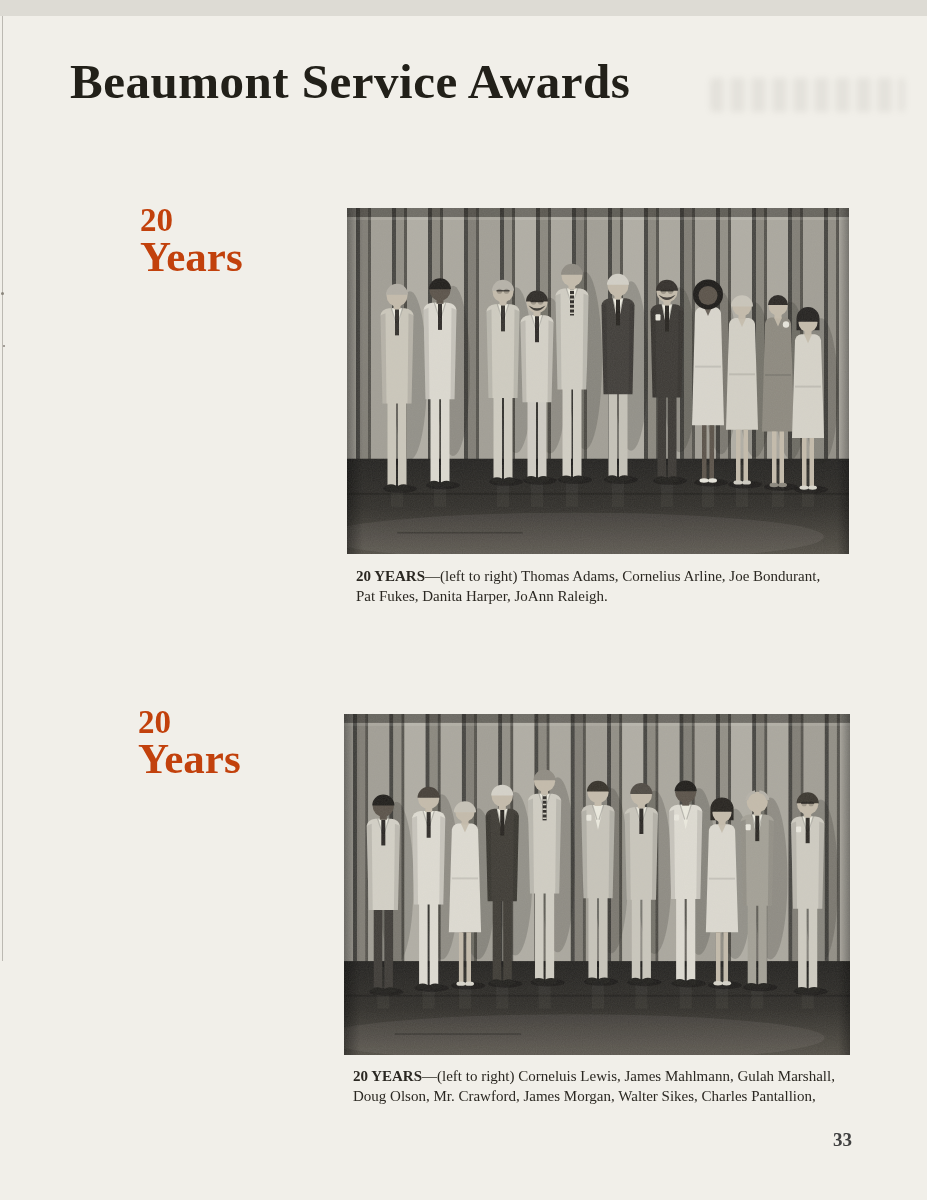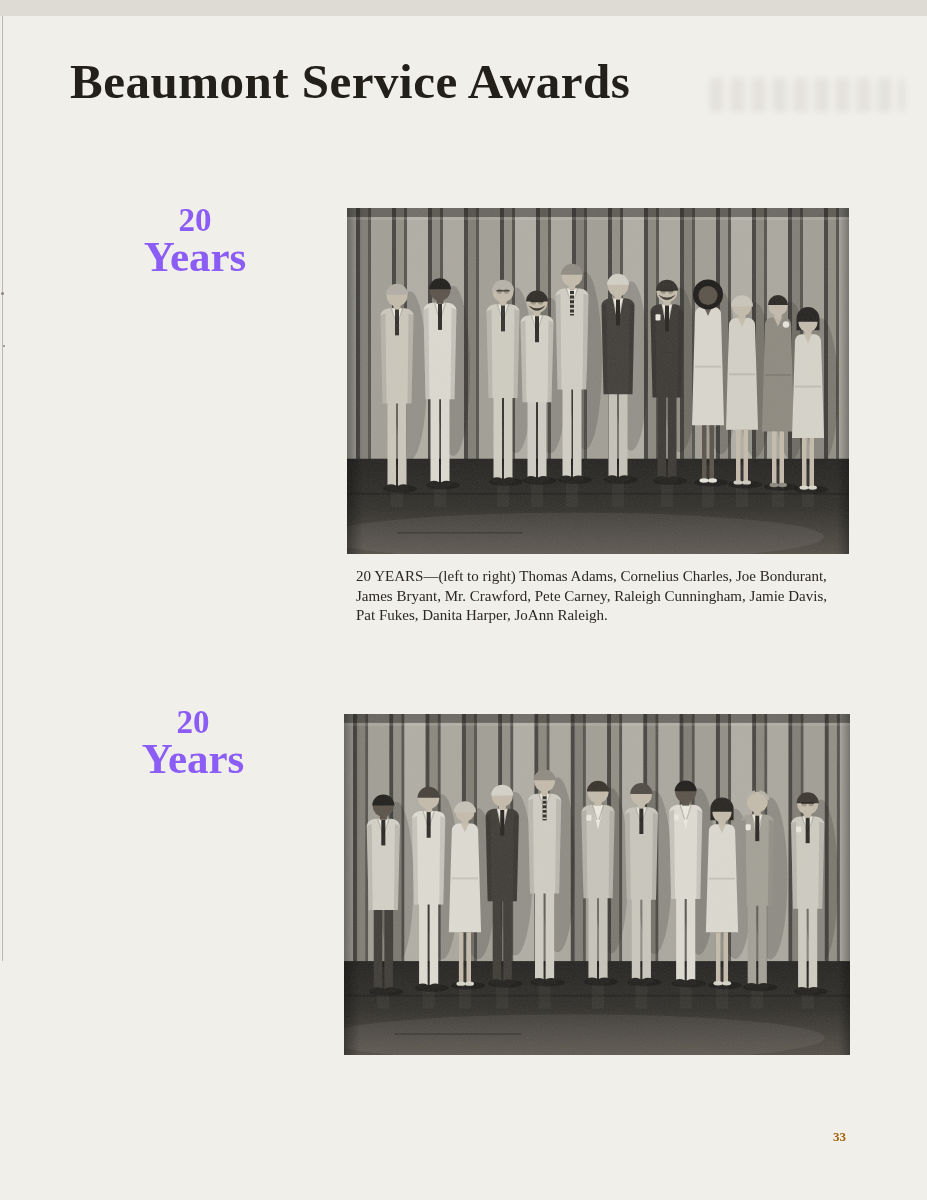--- a/index.html
+++ b/index.html
@@ -14,35 +14,35 @@
   .scan-dot.d2{left:3px;top:329px;width:2px;height:2px;}
   .title{
     position:absolute;left:70px;top:38px;margin:0;
     font-size:49px;font-weight:bold;letter-spacing:0.5px;line-height:56px;color:#222019;
   }
   .bleed{
     position:absolute;left:710px;top:62px;width:195px;height:34px;
     background:repeating-linear-gradient(90deg, rgba(130,126,118,0.22) 0 13px, rgba(130,126,118,0.02) 13px 21px);
     filter:blur(3px);opacity:0.55;border-radius:4px;
   }
-  .years-label{position:absolute;width:110px;text-align:center;font-weight:bold;color:#8b5cf6;}
+  .years-label{position:absolute;width:110px;text-align:left;font-weight:bold;color:#c2410c;}
   .years-label .num{font-size:33px;line-height:36px;}
   .years-label .word{font-size:43px;line-height:38px;}
   .yl1{left:140px;top:186px;}
   .yl2{left:138px;top:688px;}
   figure.photo{position:absolute;margin:0;padding:0;background:#8f8c84;}
   .ph1{left:347px;top:192px;width:502px;height:346px;}
   .ph2{left:344px;top:698px;width:506px;height:341px;}
   figure.photo svg{display:block;width:100%;height:100%;}
   .caption{position:absolute;margin:0;font-size:15px;line-height:19.5px;color:#2b2822;}
   .cap1{left:356px;top:551px;}
   .cap2{left:353px;top:1051px;}
   .cap-line{display:block;white-space:nowrap;}
-  .cap-line strong{font-weight:normal;}
-  .page-number{position:absolute;left:833px;top:1113px;font-size:13px;font-weight:bold;color:#a16207;}
+  .cap-line strong{font-weight:bold;}
+  .page-number{position:absolute;left:833px;top:1113px;font-size:19px;font-weight:bold;color:#404040;}
 </style>
 </head>
 <body>
 
 <div class="page">
   <div class="scan-edge"></div>
   <div class="scan-dot d1"></div>
   <div class="scan-dot d2"></div>
 
   <h1 class="title">Beaumont Service Awards</h1>
@@ -332,22 +332,21 @@
         <rect x="457.5" y="120.79984444691354" width="7" height="6" fill="#c4bbab"></rect>
         <path d="M 449.5 121.79984444691354 L 449.5 110.29984444691354 A 11.5 11.5 0 0 1 472.5 110.29984444691354 L 472.5 121.79984444691354 Z" fill="#242220"></path>
         <circle cx="461" cy="114.29984444691354" r="9.5" fill="#c4bbab"></circle>
         <path d="M 451 113.29984444691354 A 10 10 0 0 1 471 113.29984444691354 Z" fill="#242220"></path>
         <rect x="0" y="0" width="16" height="345" fill="url(#ls0)"></rect>
         <rect x="490" y="0" width="12" height="345" fill="url(#rs0)"></rect>
         <rect width="502" height="345" filter="url(#gr0)" opacity="0.9"></rect>
       </svg>
     </figure>
   <p class="caption cap1">
-    <span class="cap-line"><strong>20 YEARS</strong><span>—(left to right) Thomas Adams, Cornelius Charles, Joe Bondurant,</span></span>
-    <span class="cap-line">James Bryant, Mr. Crawford, Pete Carney, Raleigh Cunningham, Jamie Davis,</span>
+    <span class="cap-line"><strong>20 YEARS</strong><span>—(left to right) Thomas Adams, Cornelius Arline, Joe Bondurant,</span></span>
     <span class="cap-line">Pat Fukes, Danita Harper, JoAnn Raleigh.</span>
   </p>
 
   <div class="years-label yl2">
     <div class="num">20</div>
     <div class="word">Years</div>
   </div>
   <figure class="photo ph2" id="photo-1" aria-label="Black-and-white group photograph of eleven employees standing in a row in front of a vertically panelled wall on a dark polished floor">
       <svg viewBox="0 0 502 345" preserveAspectRatio="none">
         <defs>
@@ -631,16 +630,18 @@
         <path d="M 449 90.20673481373314 A 11 11 0 0 1 471 90.20673481373314 Z" fill="#3a362f"></path>
         <line x1="453.5" y1="90.20673481373314" x2="466.5" y2="90.20673481373314" stroke="rgba(25,23,20,0.8)" stroke-width="1.3"></line>
         <circle cx="456.5" cy="90.70673481373314" r="2.6" fill="rgba(35,32,28,0.25)"></circle>
         <circle cx="463.5" cy="90.70673481373314" r="2.6" fill="rgba(35,32,28,0.25)"></circle>
         <rect x="0" y="0" width="16" height="345" fill="url(#ls1)"></rect>
         <rect x="490" y="0" width="12" height="345" fill="url(#rs1)"></rect>
         <rect width="502" height="345" filter="url(#gr1)" opacity="0.9"></rect>
       </svg>
     </figure>
   <p class="caption cap2">
+    <span class="cap-line"><strong>20 YEARS</strong><span>—(left to right) Corneluis Lewis, James Mahlmann, Gulah Marshall,</span></span>
+    <span class="cap-line">Doug Olson, Mr. Crawford, James Morgan, Walter Sikes, Charles Pantallion,</span>
   </p>
 
   <div class="page-number">33</div>
 </div>
 
 </body></html>

